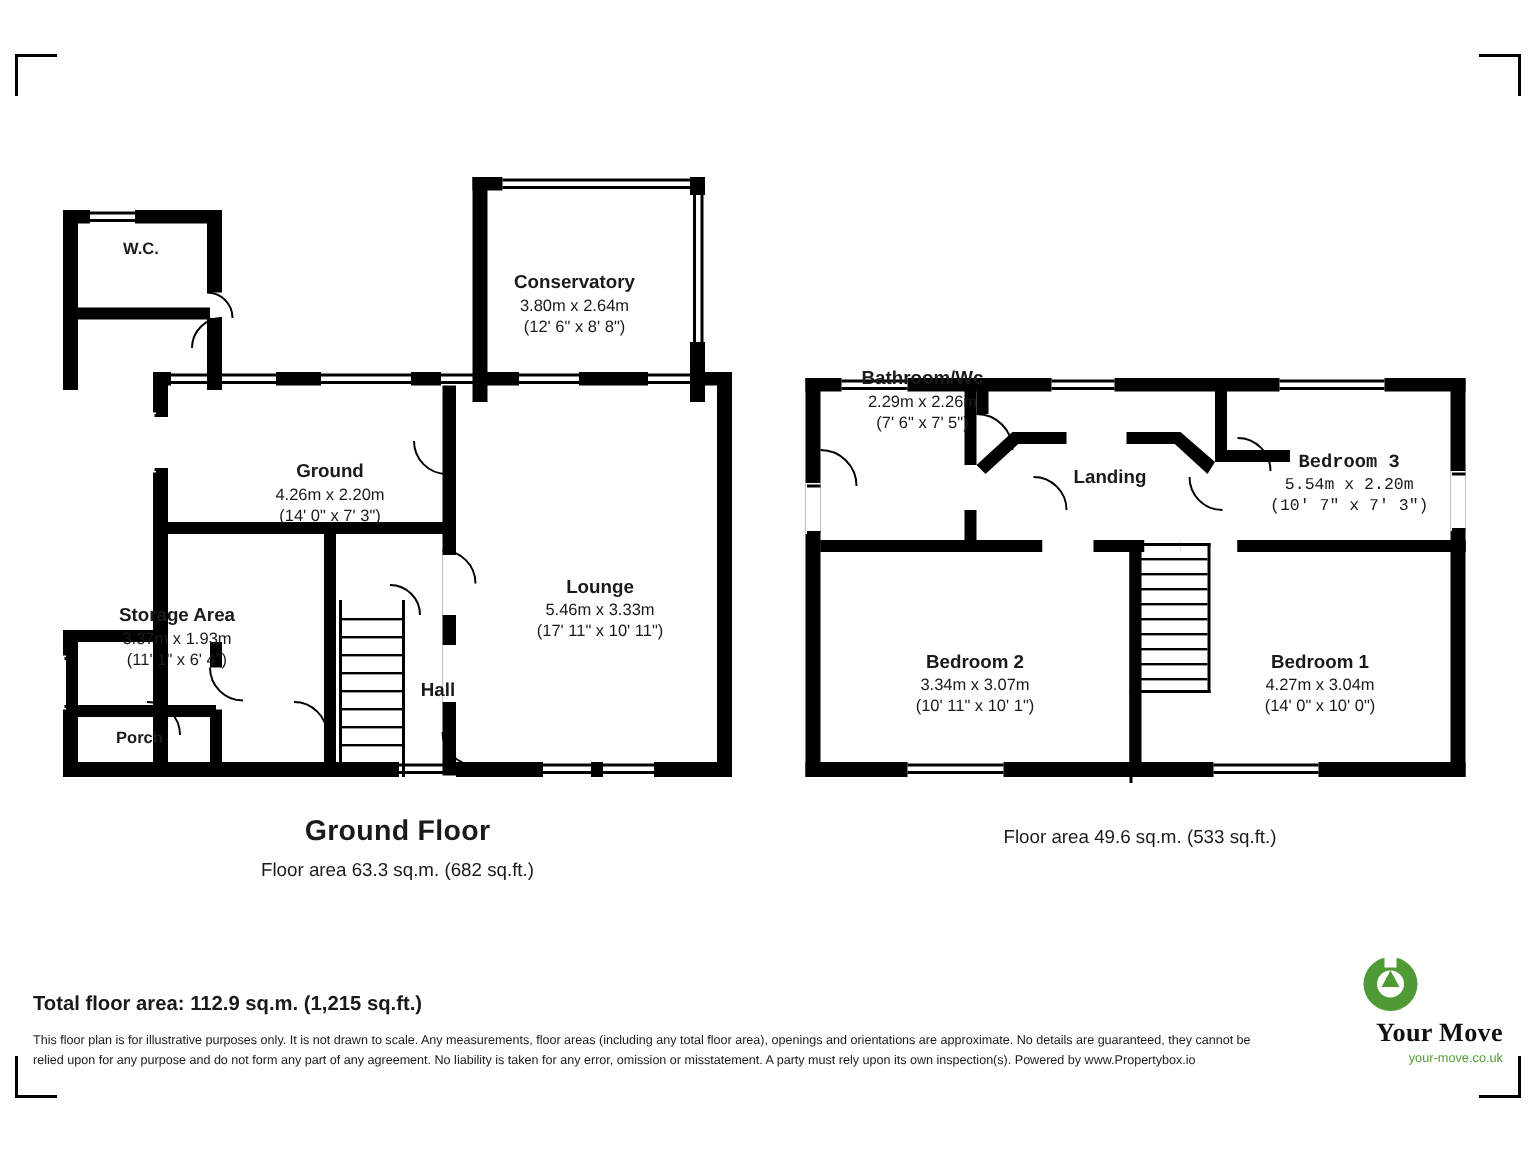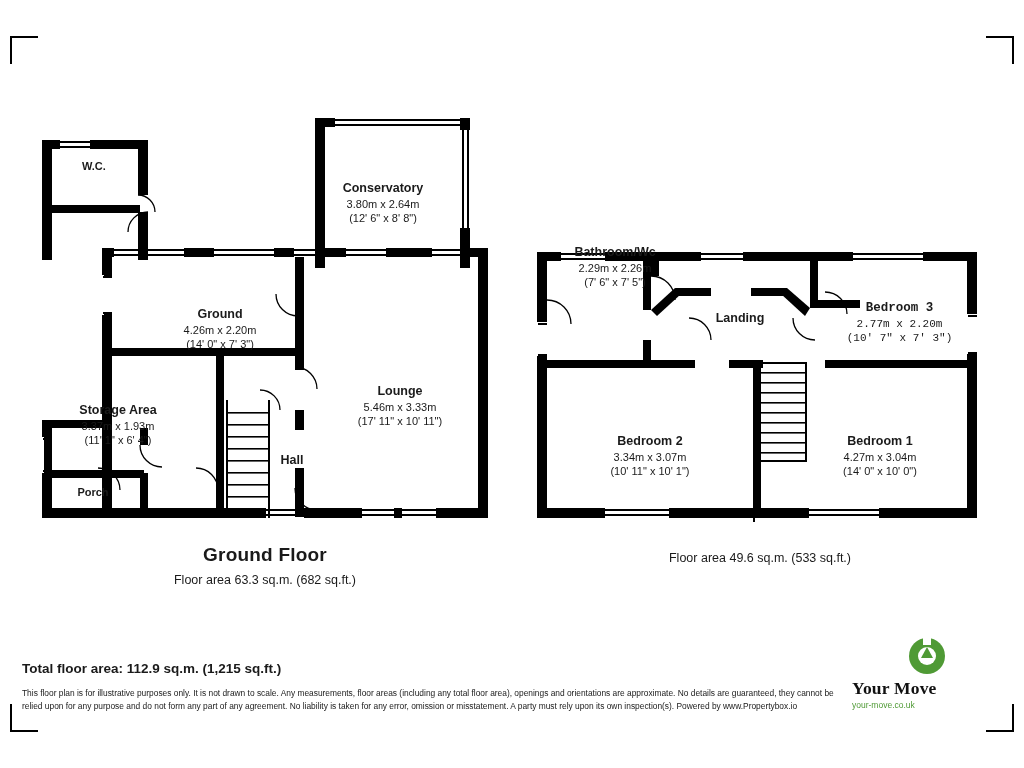--- a/index.html
+++ b/index.html
@@ -95,21 +95,21 @@
     font-size: 8.4px;
     line-height: 1.5;
     color: #1a1a1a;
   }
 
   .brand {
     position: absolute;
     right: 22px;
     top: 636px;
     width: 150px;
-    text-align: left;
+    text-align: right;
   }
   .brand .logo-mark {
     display: block;
     margin: 0 auto 2px auto;
   }
   .brand .brand-name {
     font-size: 17.5px;
     font-weight: bold;
     font-family: "Liberation Serif", serif;
     display: block;
@@ -377,21 +377,21 @@
       <span class="dim">2.29m x 2.26m</span>
       <span class="dim">(7' 6" x 7' 5")</span>
     </div>
 
     <div class="room-label" style="left: 160px; top: 210px; width: 110px;">
       <span class="name">Landing</span>
     </div>
 
     <div class="room-label" style="left: 302px; top: 200px; width: 145px; font-family: Liberation Mono, monospace;">
       <span class="name">Bedroom 3</span>
-      <span class="dim">2.77m x 2.20m</span>
+      <span class="dim">5.54m x 2.20m</span>
       <span class="dim">(10' 7" x 7' 3")</span>
     </div>
 
     <div class="room-label" style="left: 50px; top: 333px; width: 150px;">
       <span class="name">Bedroom 2</span>
       <span class="dim">3.34m x 3.07m</span>
       <span class="dim">(10' 11" x 10' 1")</span>
     </div>
 
     <div class="room-label" style="left: 280px; top: 333px; width: 150px;">

